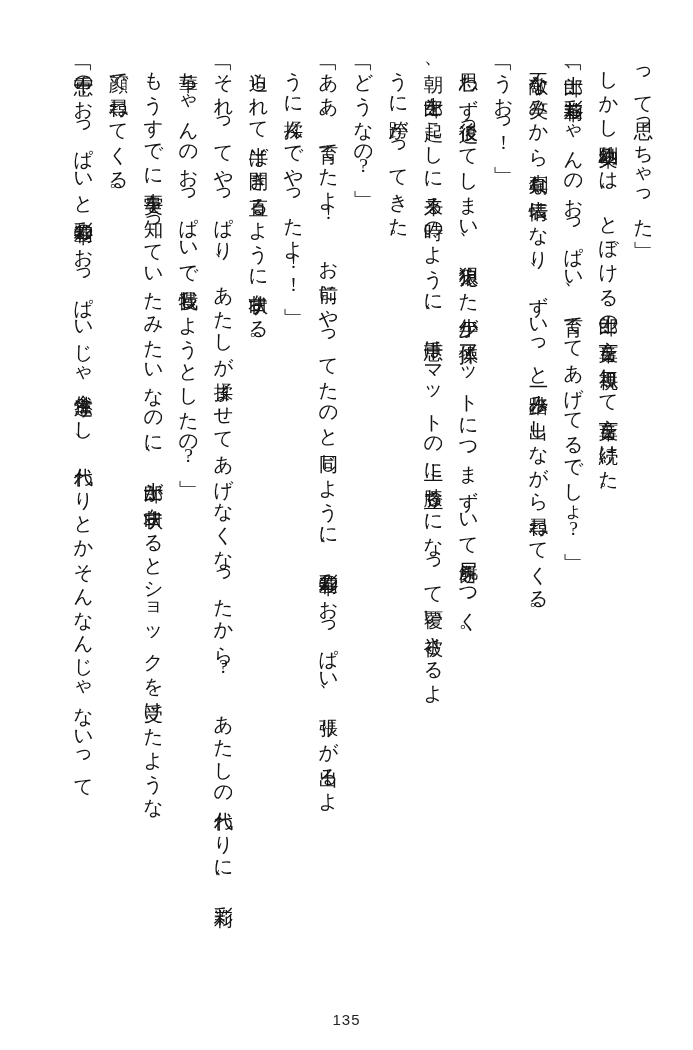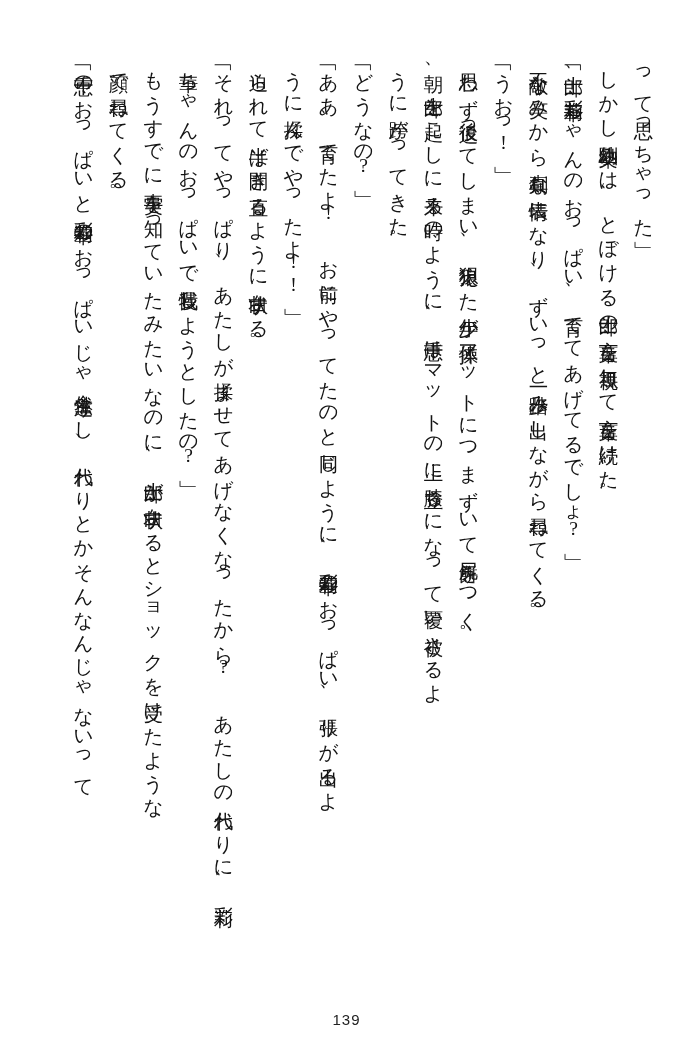--- a/index.html
+++ b/index.html
@@ -85,15 +85,15 @@
     <div class="col">「ああ、育てたよ! お前にやってたのと同じように、彩莉華のおっぱい、張りが出るよ</div>
     <div class="col">うに揉んでやったよ!!」</div>
     <div class="col">迫られて半ば開き直るように白状する。</div>
     <div class="col">「それってやっぱり、あたしが揉ませてあげなくなったから? あたしの代わりに、彩莉</div>
     <div class="col">華ちゃんのおっぱいで我慢しようとしたの?」</div>
     <div class="col">もうすでに事実を知っていたみたいなのに、士郎が白状するとショックを受けたような</div>
     <div class="col">顔で尋ねてくる。</div>
     <div class="col">「千恵のおっぱいと彩莉華のおっぱいじゃ全然違うし、代わりとかそんなんじゃないって</div>
   </div>
 
-  <div id="page-number">139</div>
+  <div id="page-number">135</div>
 
 </div>
 
 </body></html>

